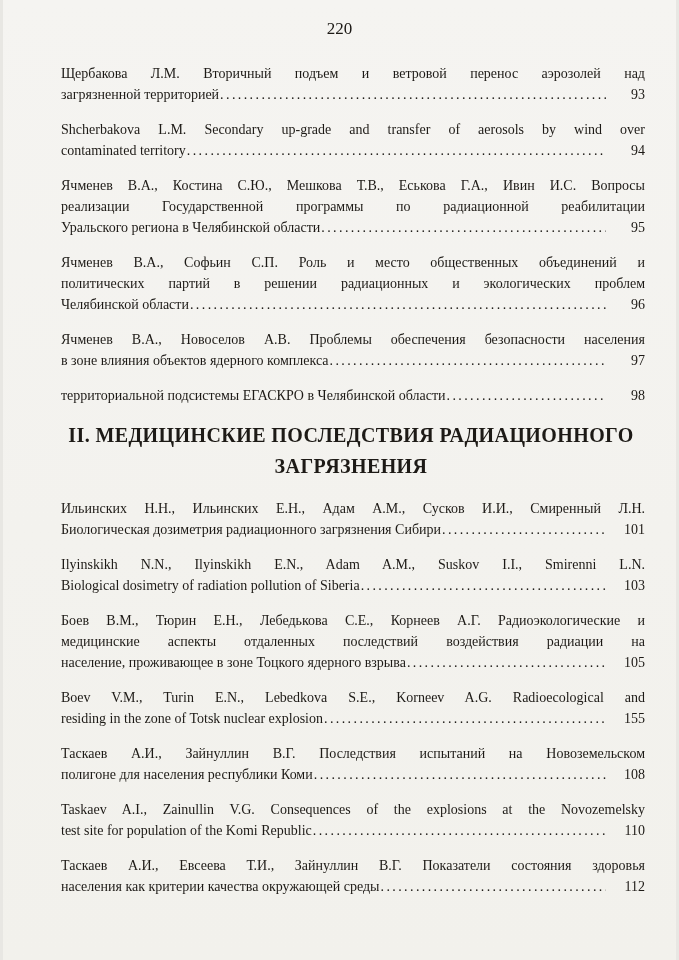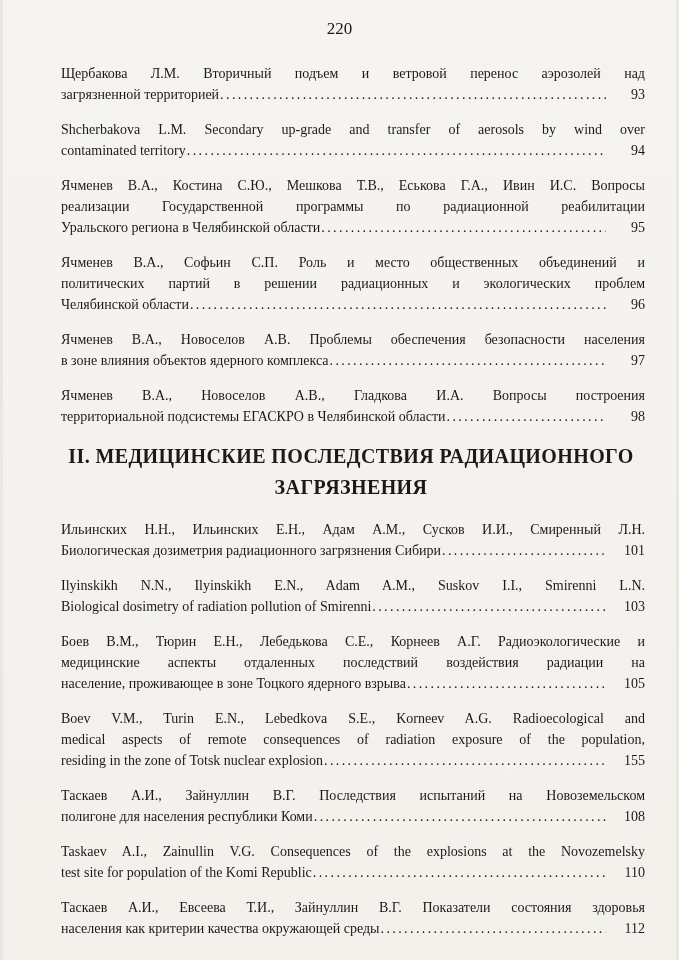--- a/index.html
+++ b/index.html
@@ -121,21 +121,20 @@
   <div class="entry">
     <div class="jline">Ячменев В.А., Новоселов А.В. Проблемы обеспечения безопасности населения</div>
     <div class="lastline">
       <span class="tail">в зоне влияния объектов ядерного комплекса</span>
       <span class="dots"></span>
       <span class="pg">97</span>
     </div>
   </div>
 
   <div class="entry">
-    <div class="jline">Ячменев В.А., Новоселов А.В., Гладкова И.А. Вопросы построения</div>
     <div class="lastline">
       <span class="tail">территориальной подсистемы ЕГАСКРО в Челябинской области</span>
       <span class="dots"></span>
       <span class="pg">98</span>
     </div>
   </div>
 
   <h2 class="section-heading">II. МЕДИЦИНСКИЕ ПОСЛЕДСТВИЯ РАДИАЦИОННОГО ЗАГРЯЗНЕНИЯ</h2>
 
   <div class="entry">
@@ -143,39 +142,38 @@
     <div class="lastline">
       <span class="tail">Биологическая дозиметрия радиационного загрязнения Сибири</span>
       <span class="dots"></span>
       <span class="pg">101</span>
     </div>
   </div>
 
   <div class="entry">
     <div class="jline">Ilyinskikh N.N., Ilyinskikh E.N., Adam A.M., Suskov I.I., Smirenni L.N.</div>
     <div class="lastline">
-      <span class="tail">Biological dosimetry of radiation pollution of Smirenni</span>
+      <span class="tail">Biological dosimetry of radiation pollution of Siberia</span>
       <span class="dots"></span>
       <span class="pg">103</span>
     </div>
   </div>
 
   <div class="entry">
     <div class="jline">Боев В.М., Тюрин Е.Н., Лебедькова С.Е., Корнеев А.Г. Радиоэкологические и</div>
     <div class="jline">медицинские аспекты отдаленных последствий воздействия радиации на</div>
     <div class="lastline">
       <span class="tail">население, проживающее в зоне Тоцкого ядерного взрыва</span>
       <span class="dots"></span>
       <span class="pg">105</span>
     </div>
   </div>
 
   <div class="entry">
     <div class="jline">Boev V.M., Turin E.N., Lebedkova S.E., Korneev A.G. Radioecological and</div>
-    <div class="jline">medical aspects of remote consequences of radiation exposure of the population,</div>
     <div class="lastline">
       <span class="tail">residing in the zone of Totsk nuclear explosion</span>
       <span class="dots"></span>
       <span class="pg">155</span>
     </div>
   </div>
 
   <div class="entry">
     <div class="jline">Таскаев А.И., Зайнуллин В.Г. Последствия испытаний на Новоземельском</div>
     <div class="lastline">

